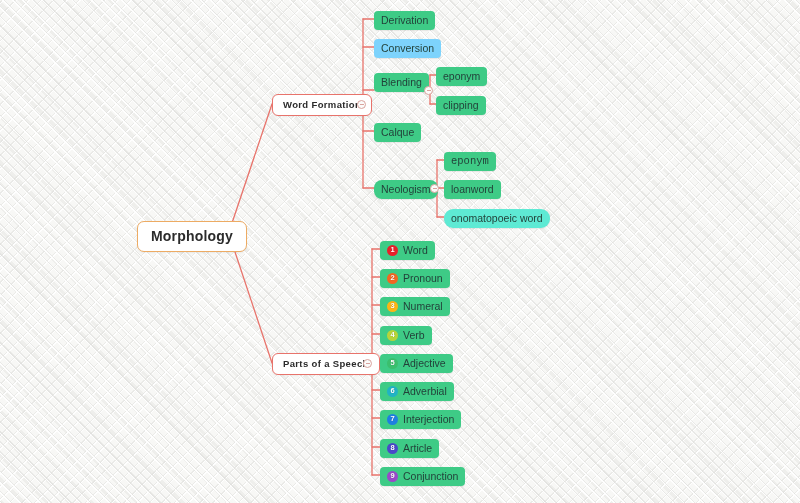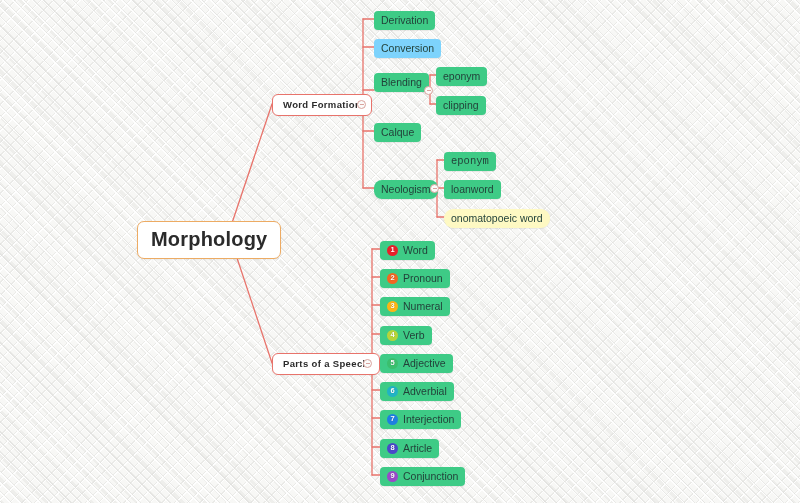--- a/index.html
+++ b/index.html
@@ -63,21 +63,21 @@
     display: flex;
     align-items: center;
   }
 
   
   .node-root {
     border: 1.6px solid #edab63;
     background: #ffffff;
     border-radius: 7px;
     padding: 6px 13px 7px 13px;
-    font-size: 20px;
+    font-size: 14px;
     font-weight: bold;
     color: #2b2b2b;
     letter-spacing: 0.2px;
     box-shadow: 0 1px 2px rgba(0,0,0,0.06);
   }
 
   
   .node-branch {
     border: 1.3px solid #e8736b;
     background: #ffffff;
@@ -225,21 +225,21 @@
     <span class="leaf-label">Neologism</span>
   </div>
   <div class="toggle" style="left:430px; top:183.5px;"></div>
 
   <div class="node node-leaf" style="left: 444px; top: 152px; background-color: rgb(62, 203, 134); color: rgb(35, 66, 58); font-family: Liberation Mono, monospace;">
     <span class="leaf-label">eponym</span>
   </div>
   <div class="node node-leaf" style="left: 444px; top: 180px; background-color: rgb(62, 203, 134); color: rgb(35, 66, 58); justify-content: flex-end;">
     <span class="leaf-label">loanword</span>
   </div>
-  <div class="node node-leaf" style="left: 444px; top: 209px; background-color: #fef9c3; color: rgb(35, 66, 58); border-radius: 9px;">
+  <div class="node node-leaf" style="left: 444px; top: 209px; background-color: #5eead4; color: rgb(35, 66, 58); border-radius: 9px;">
     <span class="leaf-label">onomatopoeic word</span>
   </div>
 
   <div class="node node-branch" style="left: 272px; top: 353px; border-color: rgb(232, 115, 107);">
     <span>Parts of a Speech</span>
   </div>
   <div class="toggle" style="left:363px; top:358.5px;"></div>
 
   <div class="node node-leaf" style="left: 380px; top: 241px; background-color: rgb(62, 203, 134); color: rgb(35, 66, 58);">
     <span class="badge" style="background-color: rgb(232, 32, 42);">1</span>

